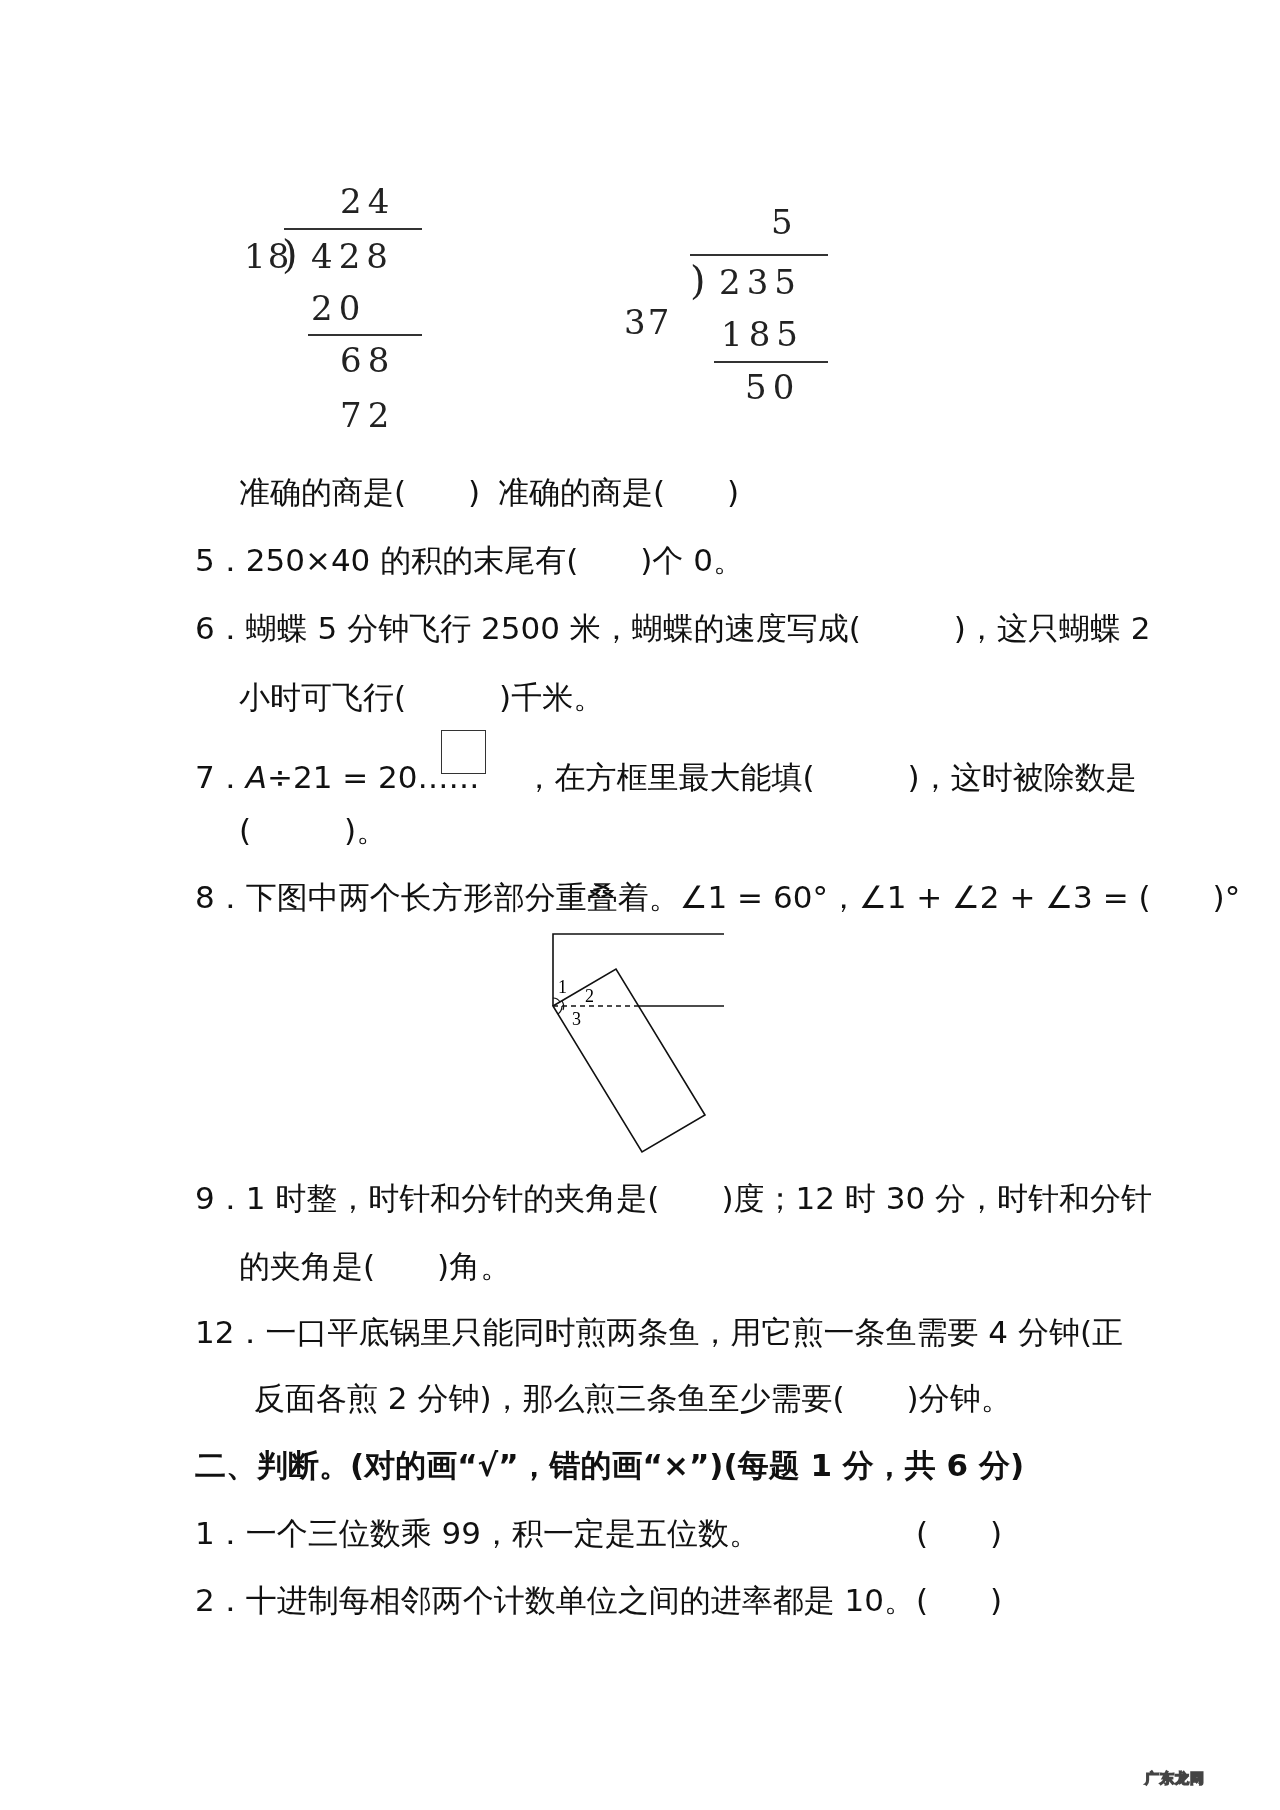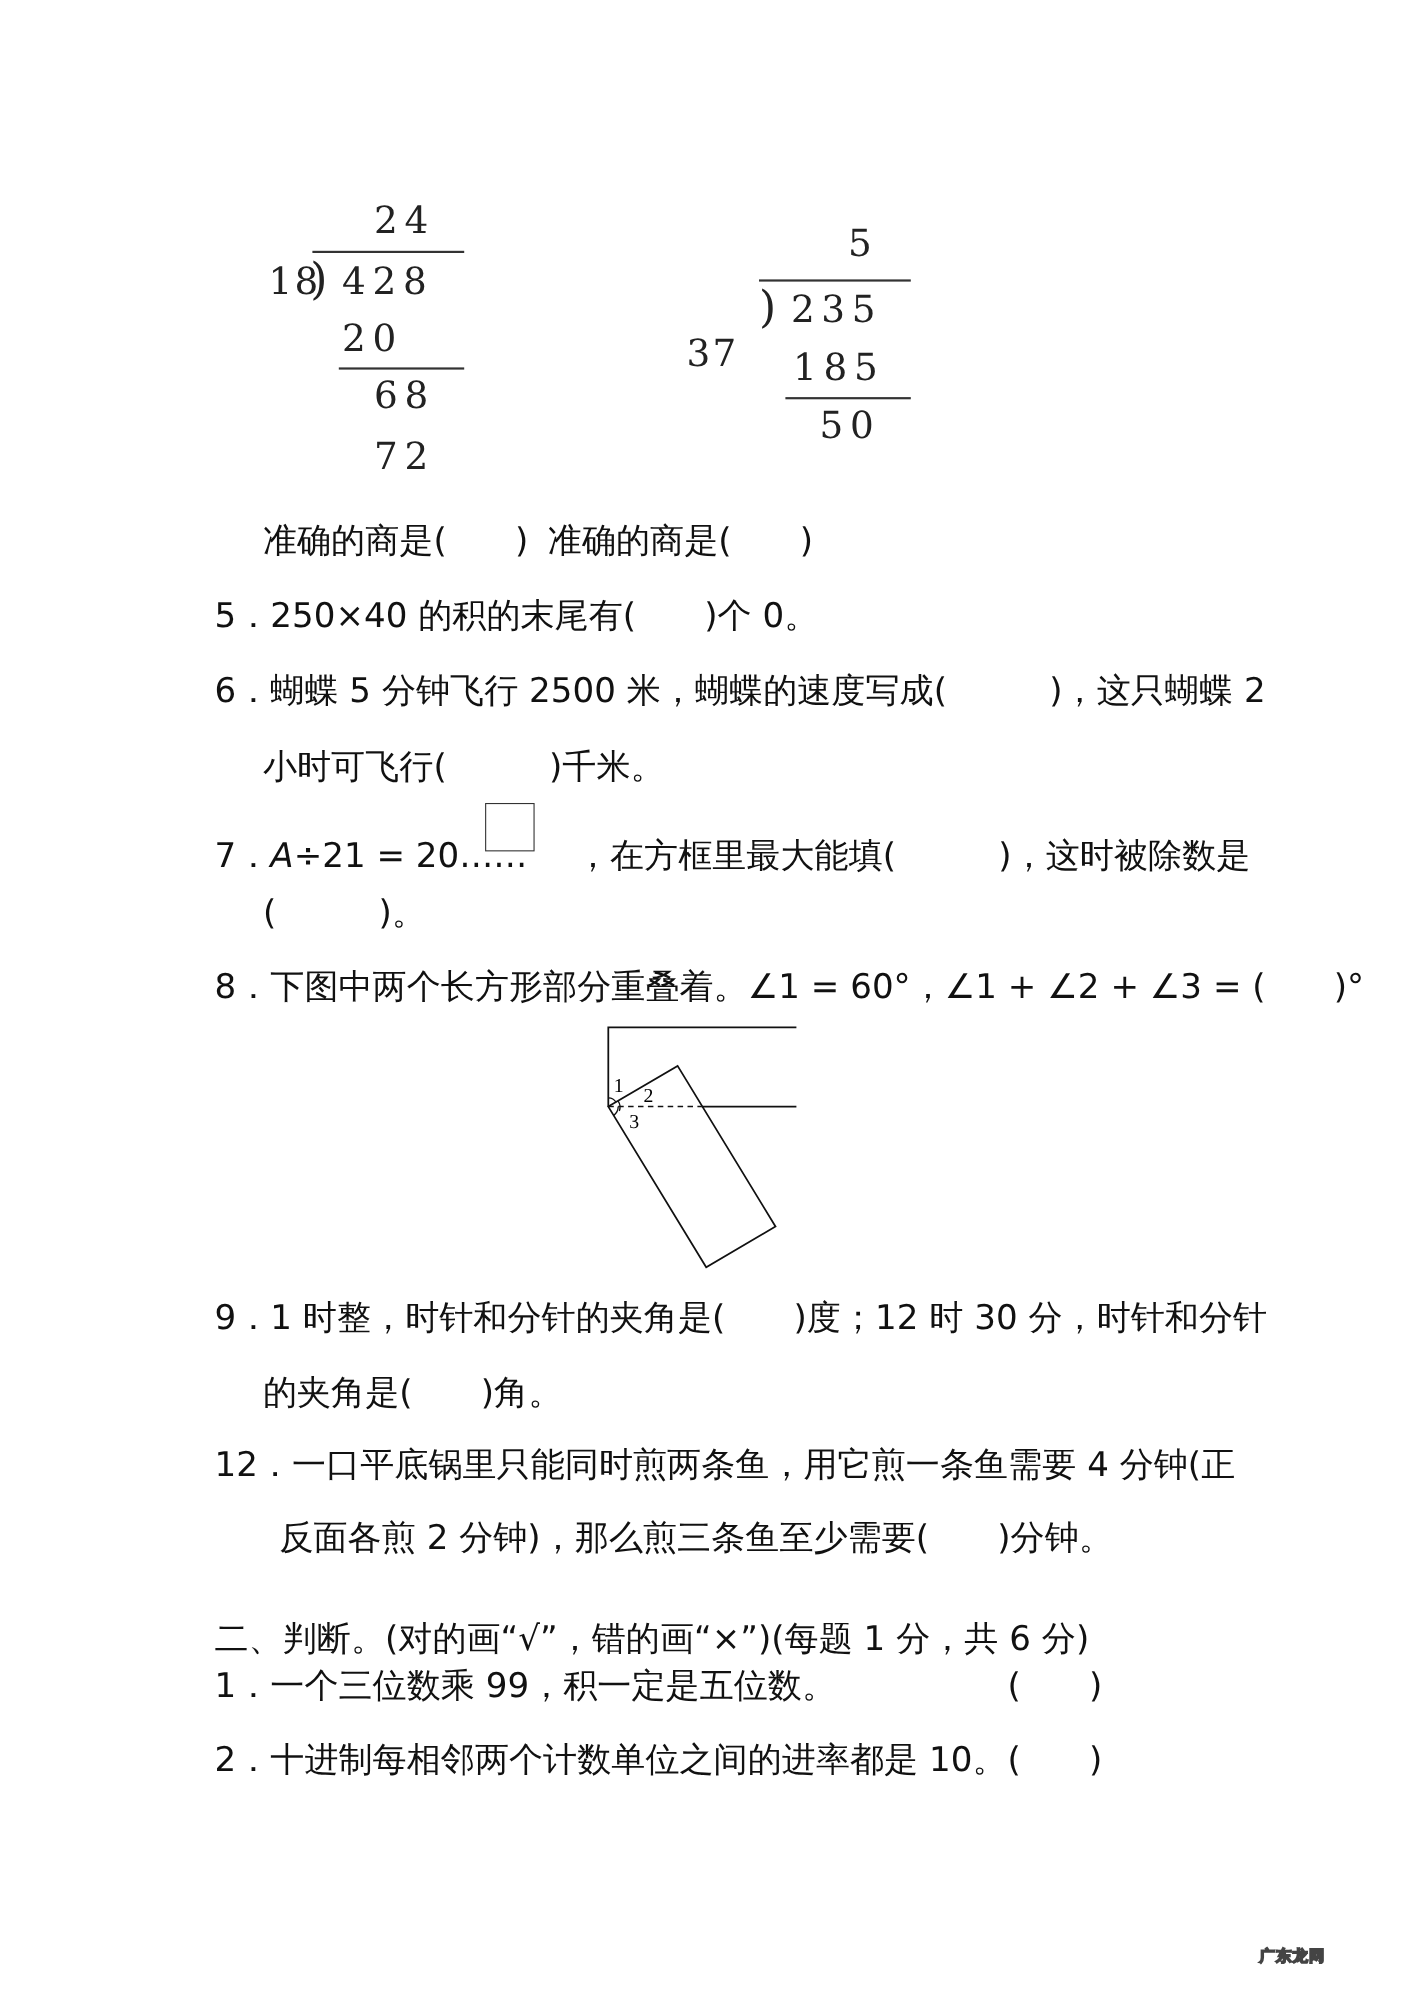--- a/index.html
+++ b/index.html
@@ -1,19 +1,19 @@
 <!DOCTYPE html>
 <html><head>
   <meta charset="utf-8">
   <style>
     html, body { margin: 0; padding: 0; background: #ffffff; }
     body { width: 1280px; height: 1810px; position: relative; overflow: hidden;
            font-family: "DejaVu Sans", "Liberation Sans", sans-serif; color: #111; }
     .line { position: absolute; font-size: 31px; line-height: 34px; white-space: pre; letter-spacing: 0px; }
-    .bold { font-weight: normal; margin-top: 25px; }
+    .bold { font-weight: bold; }
     .num { position: absolute; font-family: "DejaVu Serif", "Liberation Serif", serif; font-size: 34px; line-height: 40px; color: #222; letter-spacing: 6px; white-space: pre; }
     .bar { position: absolute; height: 2px; background: #333; }
     .paren-arc { position: absolute; font-family: "DejaVu Serif", serif; font-size: 40px; line-height: 40px; color: #222; }
     .box { position: absolute; border: 1.5px solid #333; background: #fff; }
     .ital { font-style: italic; }
     .watermark { position: absolute; font-family: "DejaVu Sans", sans-serif; font-weight: bold; font-size: 14px; color: #fff;
       -webkit-text-stroke: 1.5px #444; letter-spacing: 1px; }
     svg text { font-family: "Liberation Serif", "DejaVu Serif", serif; }
   </style>
 </head>

